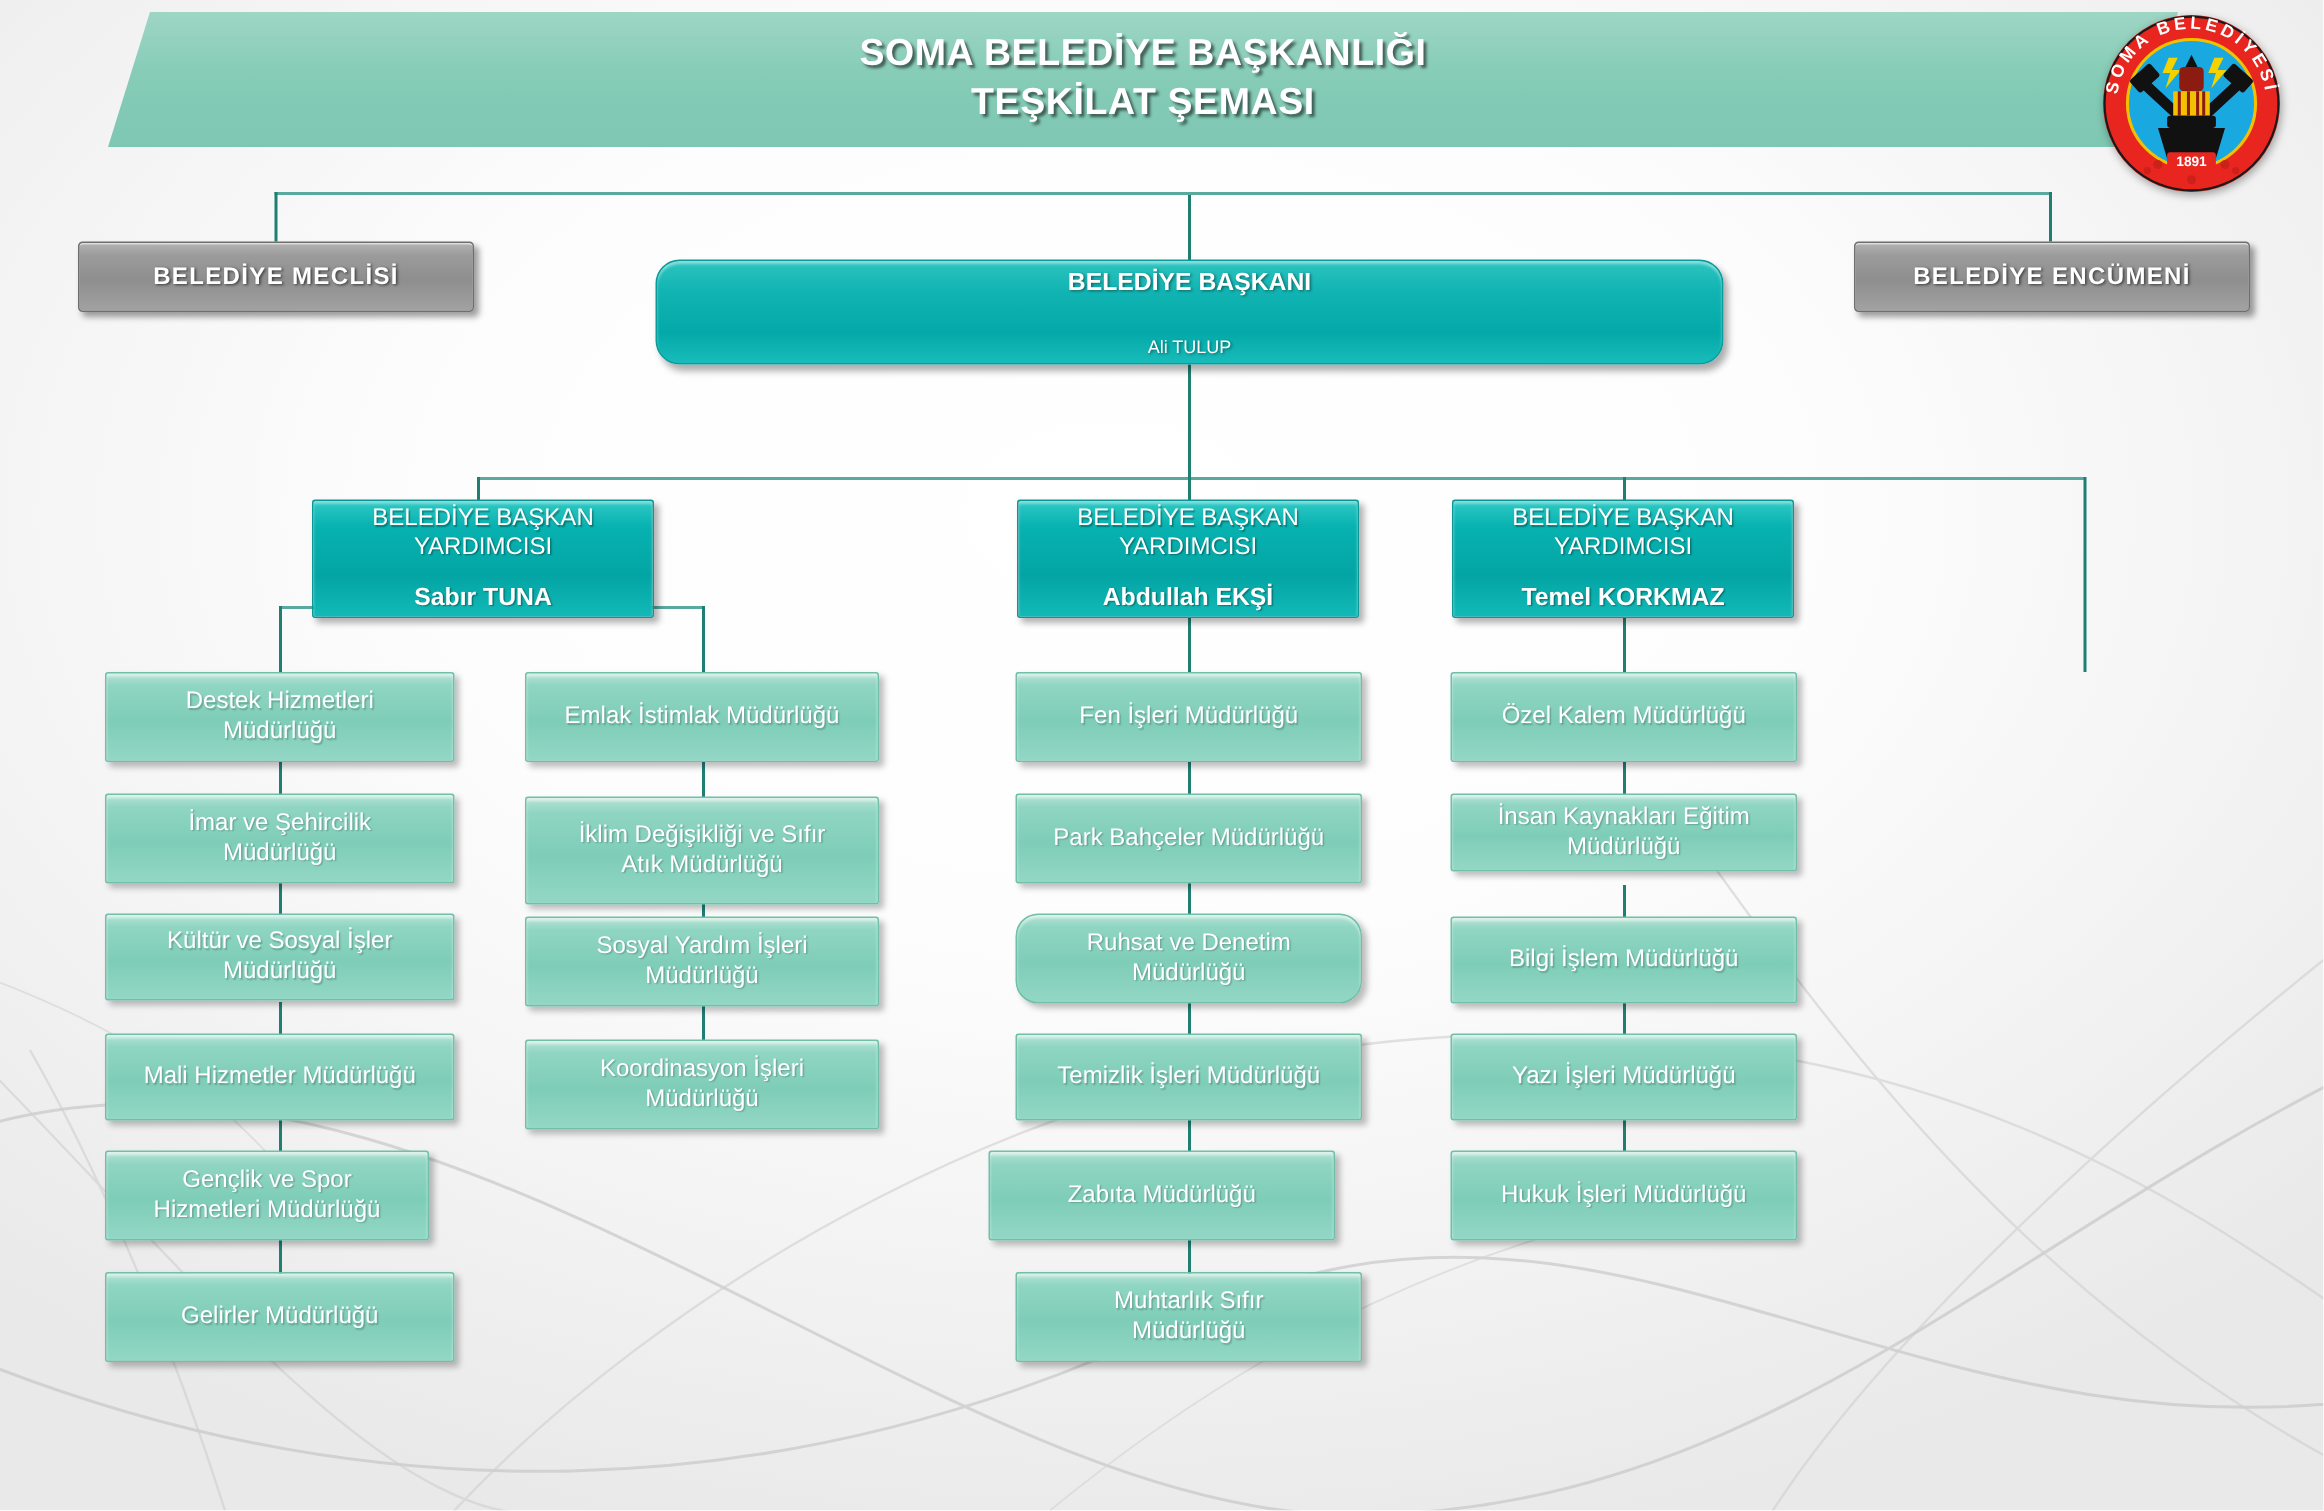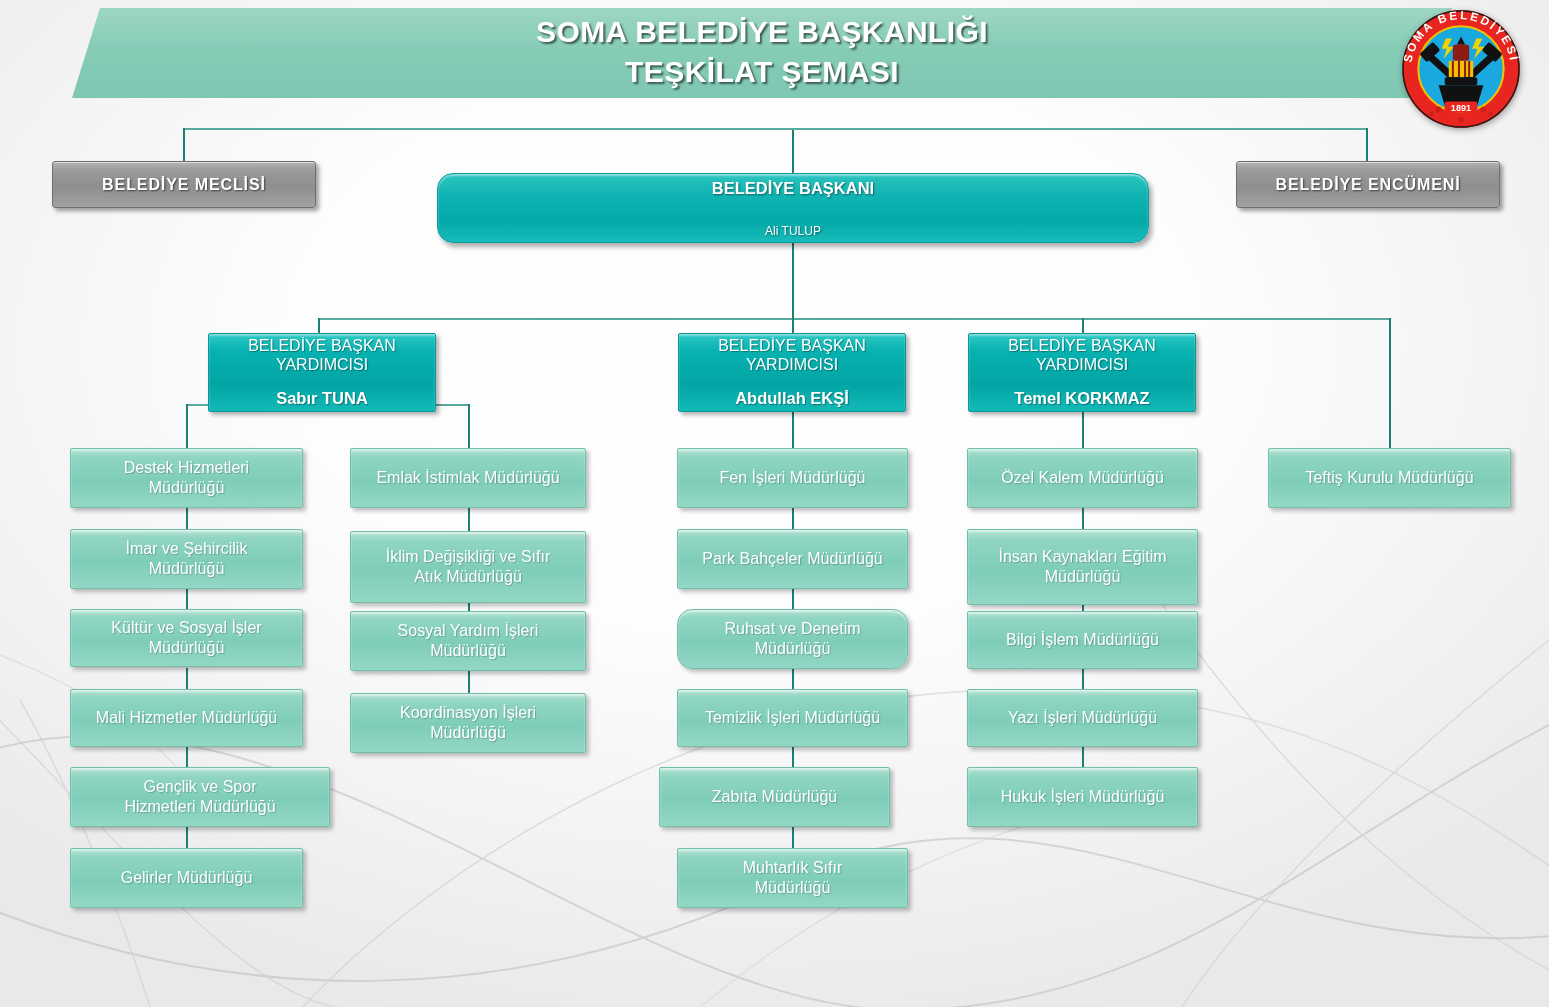--- a/index.html
+++ b/index.html
@@ -43,21 +43,21 @@
     filter: drop-shadow(3px 4px 3px rgba(0,0,0,0.35));
     display: flex;
     align-items: center;
     justify-content: center;
     box-sizing: border-box;
   }
   #header-title {
     text-align: center;
     color: #ffffff;
     font-weight: bold;
-    font-size: 30px;
+    font-size: 25px;
     line-height: 1.32;
     letter-spacing: 0.4px;
     text-shadow: 2px 2px 2px rgba(0,0,0,0.55);
     white-space: pre-line;
     padding-bottom: 2px;
   }
 
   
   #logo {
     position: absolute;
@@ -303,21 +303,21 @@
     <span>Destek Hizmetleri
 Müdürlüğü</span></div>
   <div class="node dept" style="left:70px; top:529px; width:233px; height:60px;">
     <span>İmar ve Şehircilik
 Müdürlüğü</span></div>
   <div class="node dept" style="left:70px; top:609px; width:233px; height:58px;">
     <span>Kültür ve Sosyal İşler
 Müdürlüğü</span></div>
   <div class="node dept" style="left:70px; top:689px; width:233px; height:58px;">
     <span>Mali Hizmetler  Müdürlüğü</span></div>
-  <div class="node dept" style="left:70px; top:767px; width:260px; height:60px;justify-content:center;">
+  <div class="node dept" style="left:70px; top:767px; width:216px; height:60px;justify-content:center;">
     <span>Gençlik  ve  Spor
 Hizmetleri  Müdürlüğü</span></div>
   <div class="node dept" style="left:70px; top:848px; width:233px; height:60px;">
     <span>Gelirler Müdürlüğü</span></div>
 
   <div class="node dept" style="left:350px; top:448px; width:236px; height:60px;">
     <span>Emlak  İstimlak Müdürlüğü</span></div>
   <div class="node dept" style="left:350px; top:531px; width:236px; height:72px;">
     <span>İklim  Değişikliği  ve  Sıfır
 Atık Müdürlüğü</span></div>
@@ -338,26 +338,24 @@
   <div class="node dept" style="left:677px; top:689px; width:231px; height:58px;">
     <span>Temizlik  İşleri Müdürlüğü</span></div>
   <div class="node dept" style="left:659px; top:767px; width:231px; height:60px;justify-content:center;">
     <span>Zabıta Müdürlüğü</span></div>
   <div class="node dept" style="left:677px; top:848px; width:231px; height:60px;">
     <span>Muhtarlık  Sıfır
 Müdürlüğü</span></div>
 
   <div class="node dept" style="left:967px; top:448px; width:231px; height:60px;">
     <span>Özel Kalem Müdürlüğü</span></div>
-  <div class="node dept" style="left:967px; top:529px; width:231px; height:76px;">
+  <div class="node dept" style="left:967px; top:529px; width:231px; height:52px;">
     <span>İnsan Kaynakları  Eğitim
 Müdürlüğü</span></div>
   <div class="node dept" style="left:967px; top:611px; width:231px; height:58px;">
     <span>Bilgi  İşlem Müdürlüğü</span></div>
   <div class="node dept" style="left:967px; top:689px; width:231px; height:58px;">
     <span>Yazı İşleri Müdürlüğü</span></div>
   <div class="node dept" style="left:967px; top:767px; width:231px; height:60px;">
     <span>Hukuk  İşleri  Müdürlüğü</span></div>
 
-  <div class="node dept" style="left:1268px; top:448px; width:243px; height:60px;">
-    <span>Teftiş Kurulu  Müdürlüğü</span></div>
 
 </div>
 
 </body></html>

